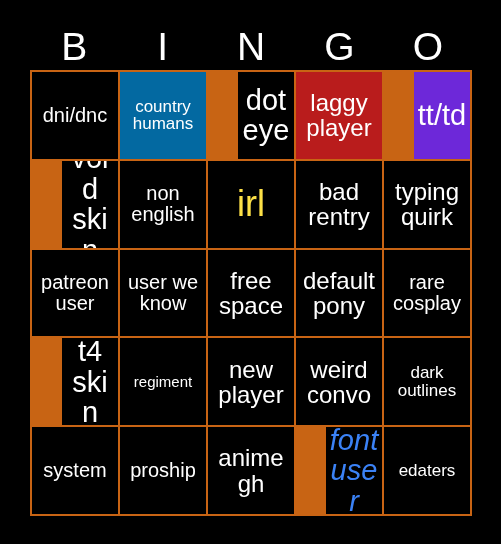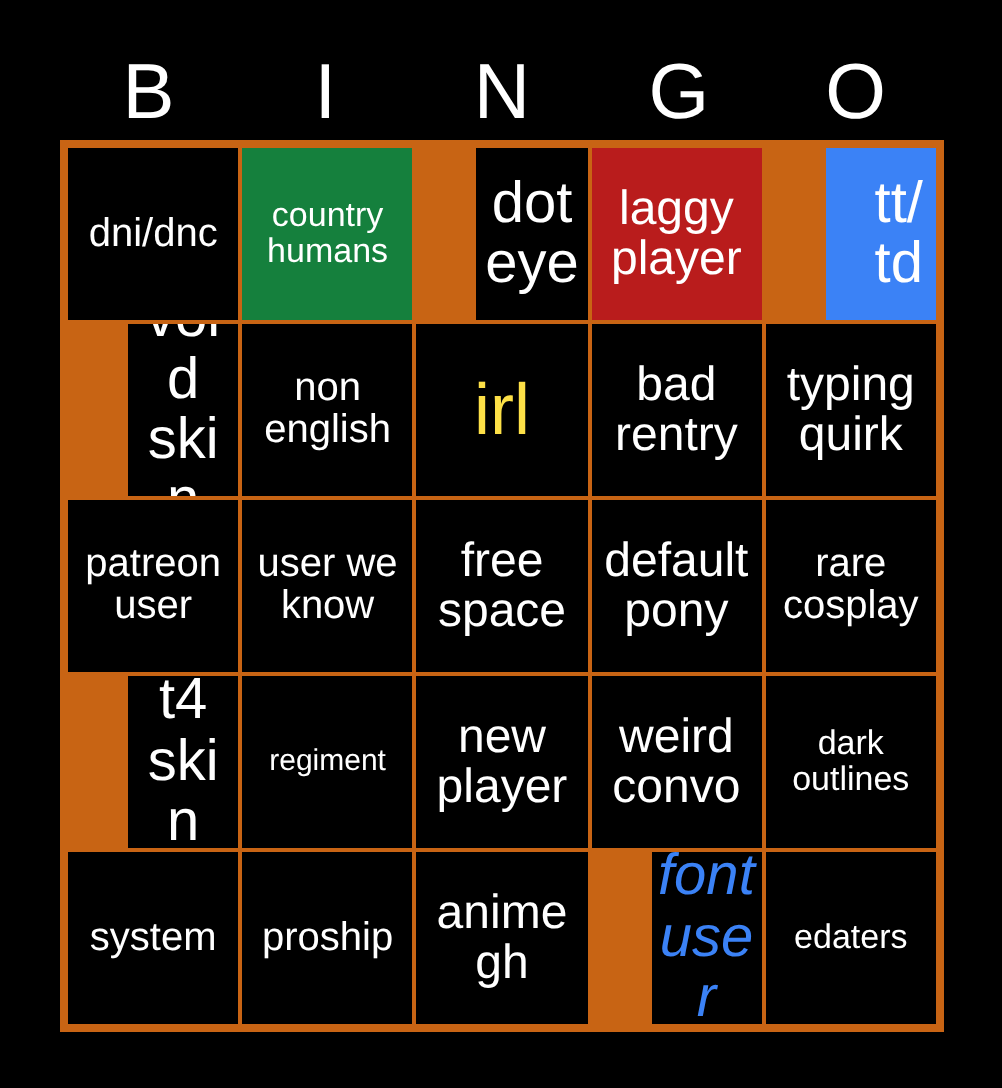--- a/index.html
+++ b/index.html
@@ -44,21 +44,21 @@
     font-family: "Liberation Sans", sans-serif;
   }
   
   #bingo-grid {
     position: absolute;
     left: 30px;
     top: 70px;
     width: 442px;
     height: 446px;
     box-sizing: border-box;
-    border: 4px solid #4c1d95;
+    border: 2px solid #4c1d95;
     display: grid;
     grid-template-columns: repeat(5, 1fr);
     grid-template-rows: repeat(5, 1fr);
     background: #c86414;
     gap: 2px;
     padding: 0px;
   }
   .bingo-cell {
     background: #000000;
     color: #ffffff;
@@ -90,24 +90,24 @@
     <div class="header-letter" style="color: rgb(255, 255, 255);">B</div>
     <div class="header-letter" style="color: rgb(255, 255, 255);">I</div>
     <div class="header-letter" style="color: rgb(255, 255, 255);">N</div>
     <div class="header-letter" style="color: rgb(255, 255, 255);">G</div>
     <div class="header-letter" style="color: rgb(255, 255, 255);">O</div>
   </div>
 
   <div id="bingo-grid" style="background: rgb(200, 100, 20); border-color: rgb(200, 100, 20);">
 
     <div class="bingo-cell fs-md" style="background: rgb(0, 0, 0); color: rgb(255, 255, 255);">dni/dnc</div>
-    <div class="bingo-cell fs-sm" style="background: #15803d; color: rgb(255, 255, 255);">country humans</div>
+    <div class="bingo-cell fs-sm" style="background: #0369a1; color: rgb(255, 255, 255);">country humans</div>
     <div class="bingo-cell fs-xl" style="background: rgb(0, 0, 0); color: rgb(255, 255, 255);">dot eye</div>
     <div class="bingo-cell fs-lg" style="background: #b91c1c; color: rgb(255, 255, 255); text-align: center;">laggy player</div>
-    <div class="bingo-cell fs-xl" style="background: #3b82f6; color: rgb(255, 255, 255); padding-left: 21px;">tt/td</div>
+    <div class="bingo-cell fs-xl" style="background: #6d28d9; color: rgb(255, 255, 255);">tt/td</div>
 
     <div class="bingo-cell fs-xl" style="background: rgb(0, 0, 0); color: rgb(255, 255, 255);">void skin</div>
     <div class="bingo-cell fs-md" style="background: rgb(0, 0, 0); color: rgb(255, 255, 255);">non english</div>
     <div class="bingo-cell fs-xxl" style="background: rgb(0, 0, 0); color: #fde047;">irl</div>
     <div class="bingo-cell fs-lg" style="background: rgb(0, 0, 0); color: rgb(255, 255, 255);">bad rentry</div>
     <div class="bingo-cell fs-lg" style="background: rgb(0, 0, 0); color: rgb(255, 255, 255);">typing quirk</div>
 
     <div class="bingo-cell fs-md" style="background: rgb(0, 0, 0); color: rgb(255, 255, 255);">patreon user</div>
     <div class="bingo-cell fs-md" style="background: rgb(0, 0, 0); color: rgb(255, 255, 255);">user we know</div>
     <div class="bingo-cell fs-lg" style="background: rgb(0, 0, 0); color: rgb(255, 255, 255);">free space</div>

